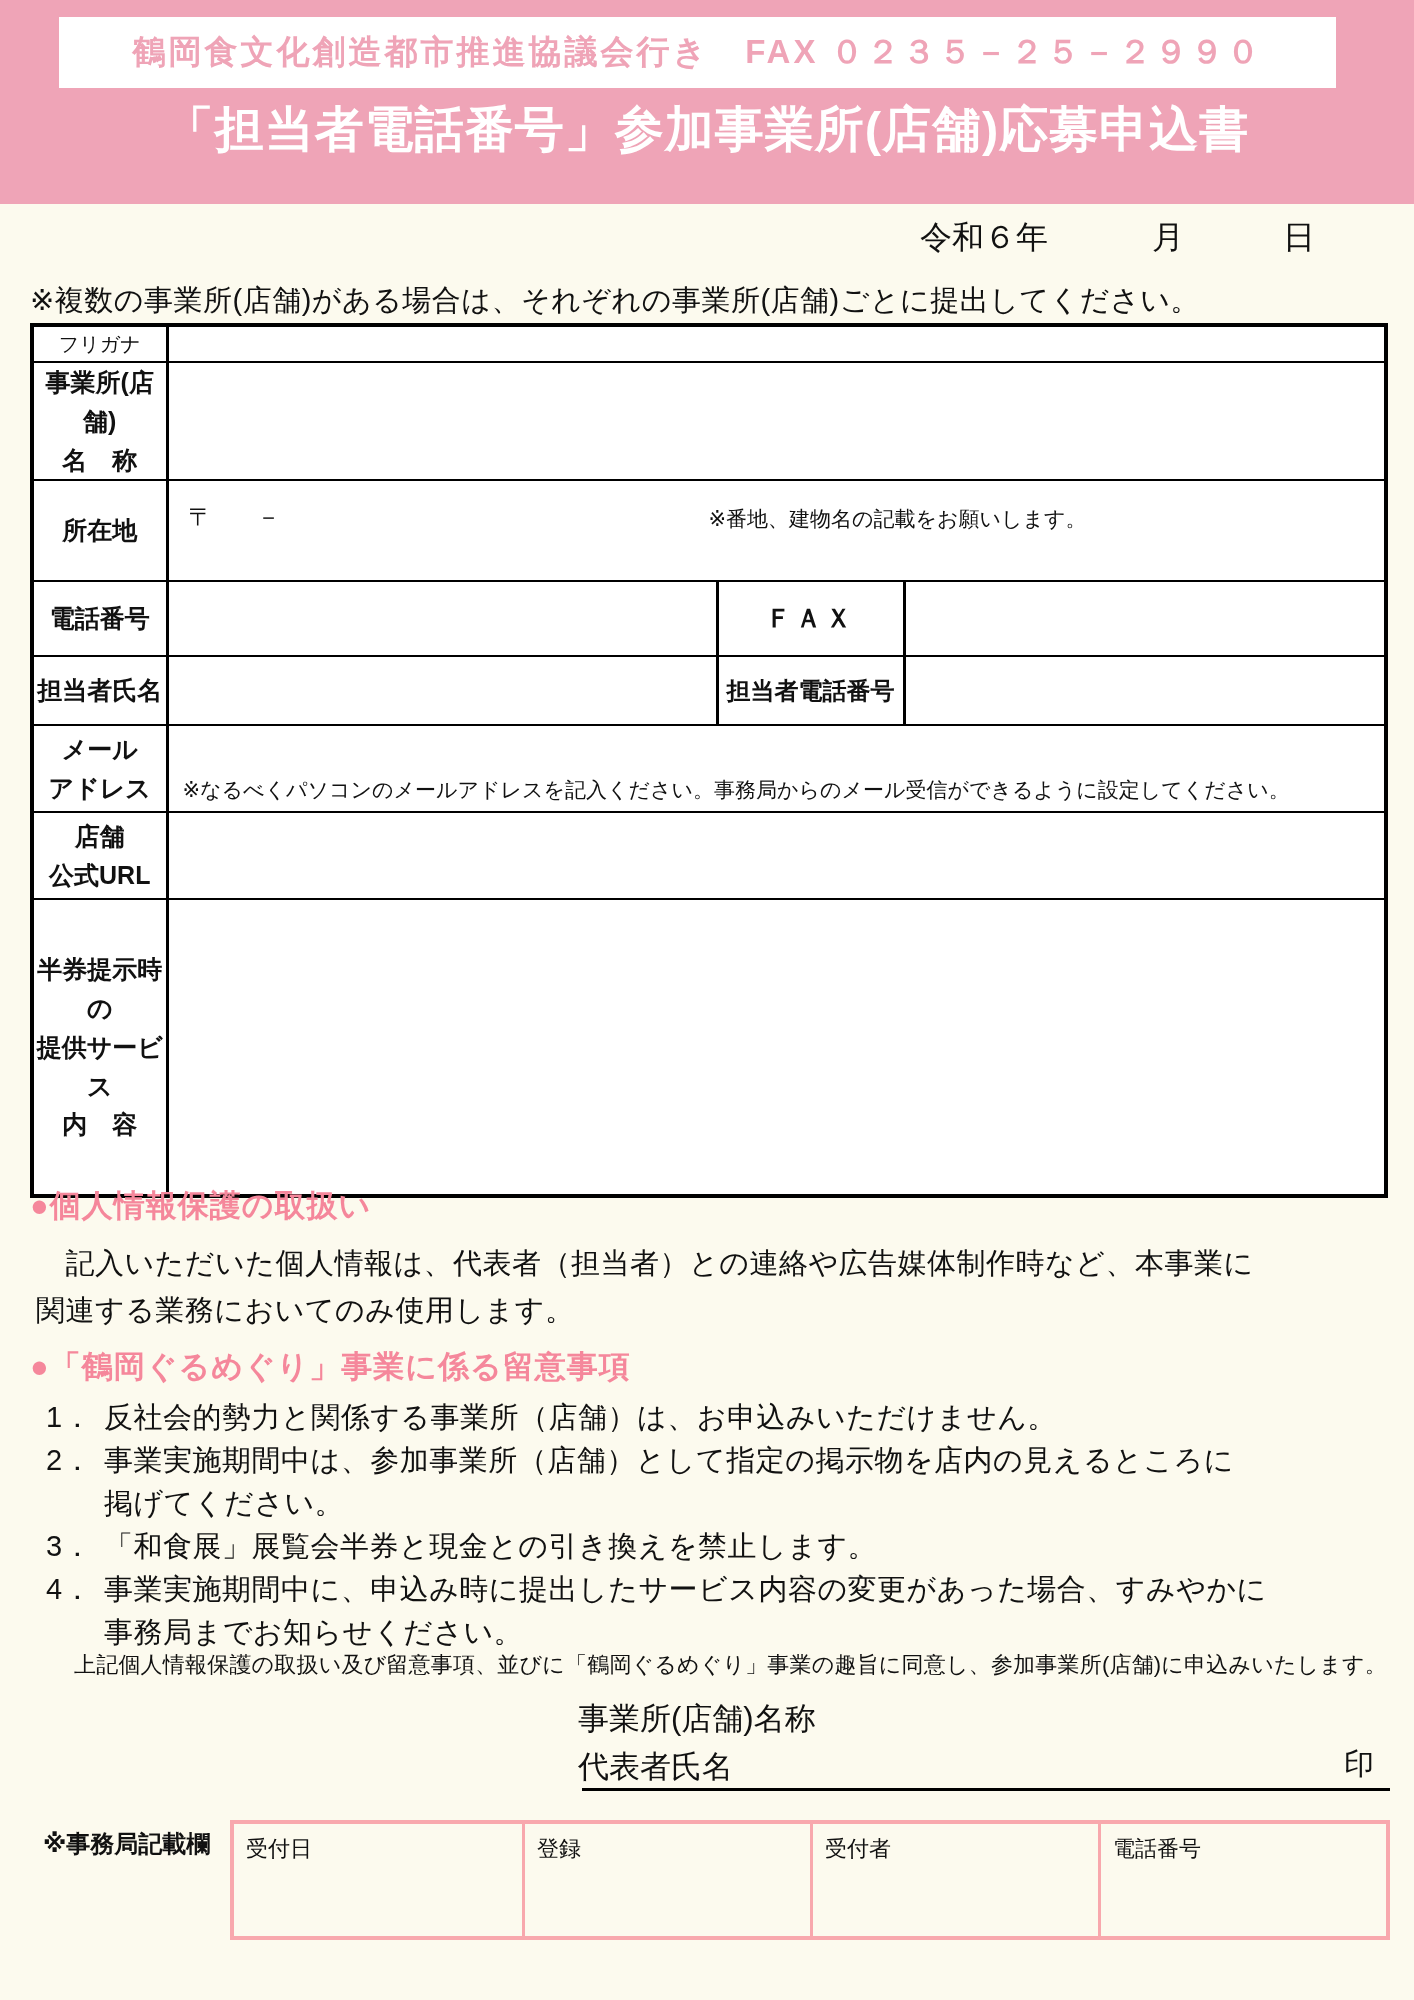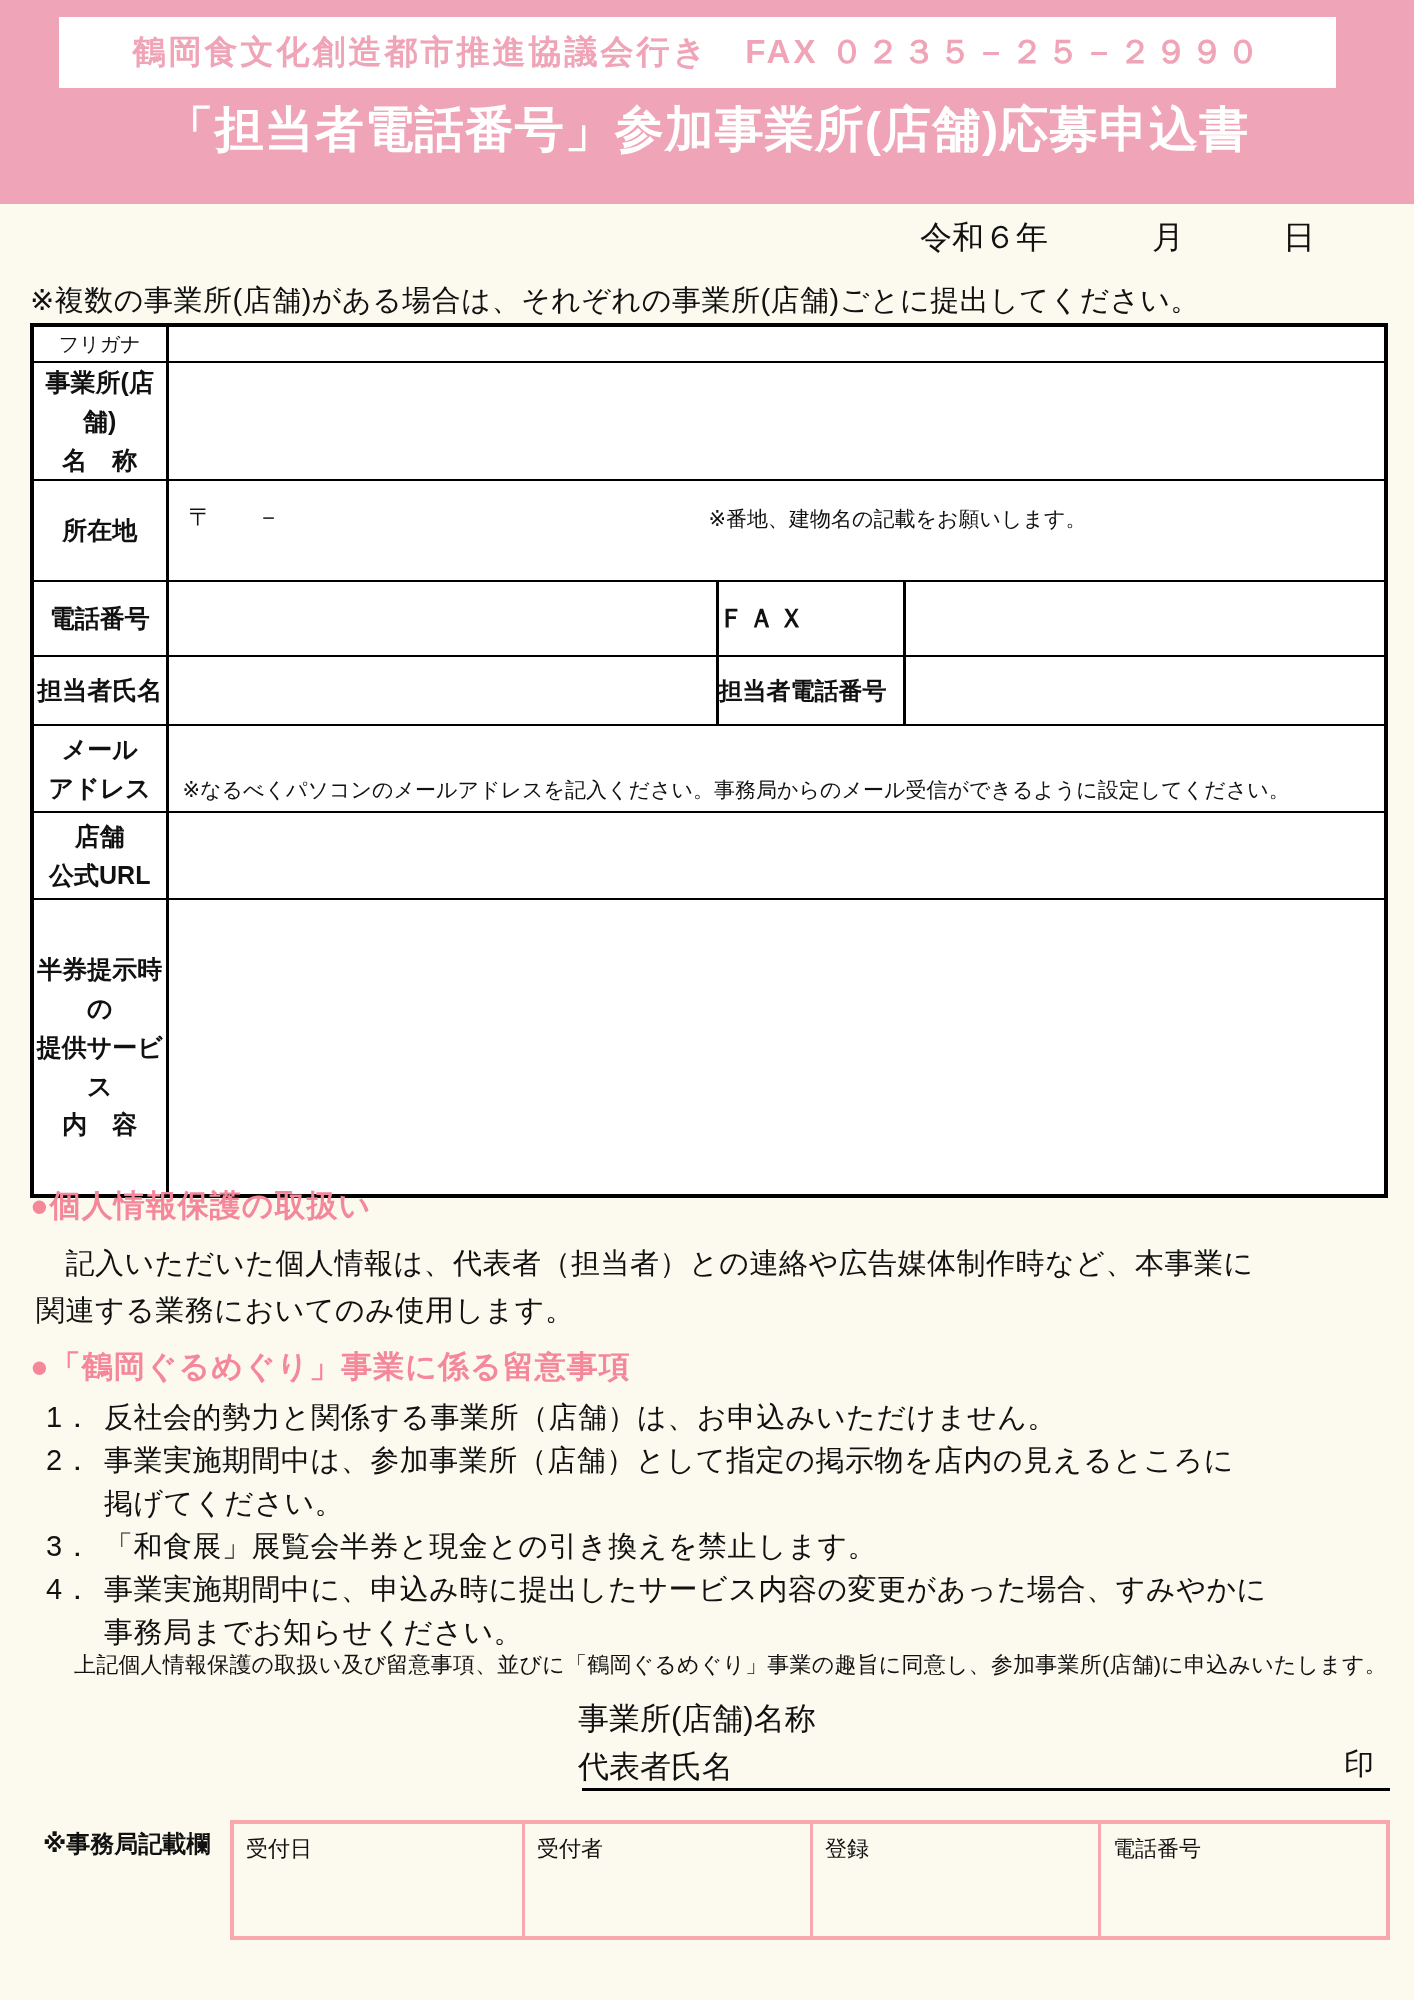--- a/index.html
+++ b/index.html
@@ -30,21 +30,21 @@
   #form-table td.lbl-furigana{font-weight:normal;font-size:20px;}
   tr.r1 td{border-bottom:2px dashed #000;height:34px;}
   tr.r2 td{height:101px;}
   tr.r3 td{height:99px;}
   tr.r4 td{height:73px;}
   tr.r5 td{height:67px;}
   tr.r6 td{height:85px;}
   tr.r7 td{height:85px;}
   tr.r8 td{height:294px;}
   .fax-mid{border-left-width:3px !important;border-right-width:3px !important;
-           font-weight:bold;margin-top:30px;}
+           text-align:center;font-weight:bold;margin-top:30px;}
   .fax-mid.fx{font-size:26px;letter-spacing:4px;}
   .fax-mid.cp{font-size:24px;}
   .addr-wrap{position:relative;width:100%;height:99px;}
   .addr-postal{position:absolute;left:20px;top:20px;font-size:24px;}
   .addr-dash{position:absolute;left:88px;top:20px;font-size:24px;}
   .addr-note{position:absolute;left:540px;top:24px;font-size:21px;}
   .email-wrap{display:flex;width:100%;height:85px;flex-direction:column;justify-content:flex-end;
               align-items:flex-start;box-sizing:border-box;padding:0 0 7px 14px;}
   .email-note{font-size:21px;white-space:nowrap;}
 
@@ -185,18 +185,18 @@
   <div id="agreement">上記個人情報保護の取扱い及び留意事項、並びに「鶴岡ぐるめぐり」事業の趣旨に同意し、参加事業所(店舗)に申込みいたします。</div>
 
   <div id="sig-company">事業所(店舗)名称</div>
   <div id="sig-representative">代表者氏名</div>
   <div id="sig-seal">印</div>
   <div id="sig-line"></div>
 
   <div id="office-label">※事務局記載欄</div>
   <div id="office-table">
     <div class="office-cell">受付日</div>
+    <div class="office-cell">登録</div>
     <div class="office-cell">受付者</div>
-    <div class="office-cell">登録</div>
     <div class="office-cell">電話番号</div>
   </div>
 
 </div>
 
 </body></html>

